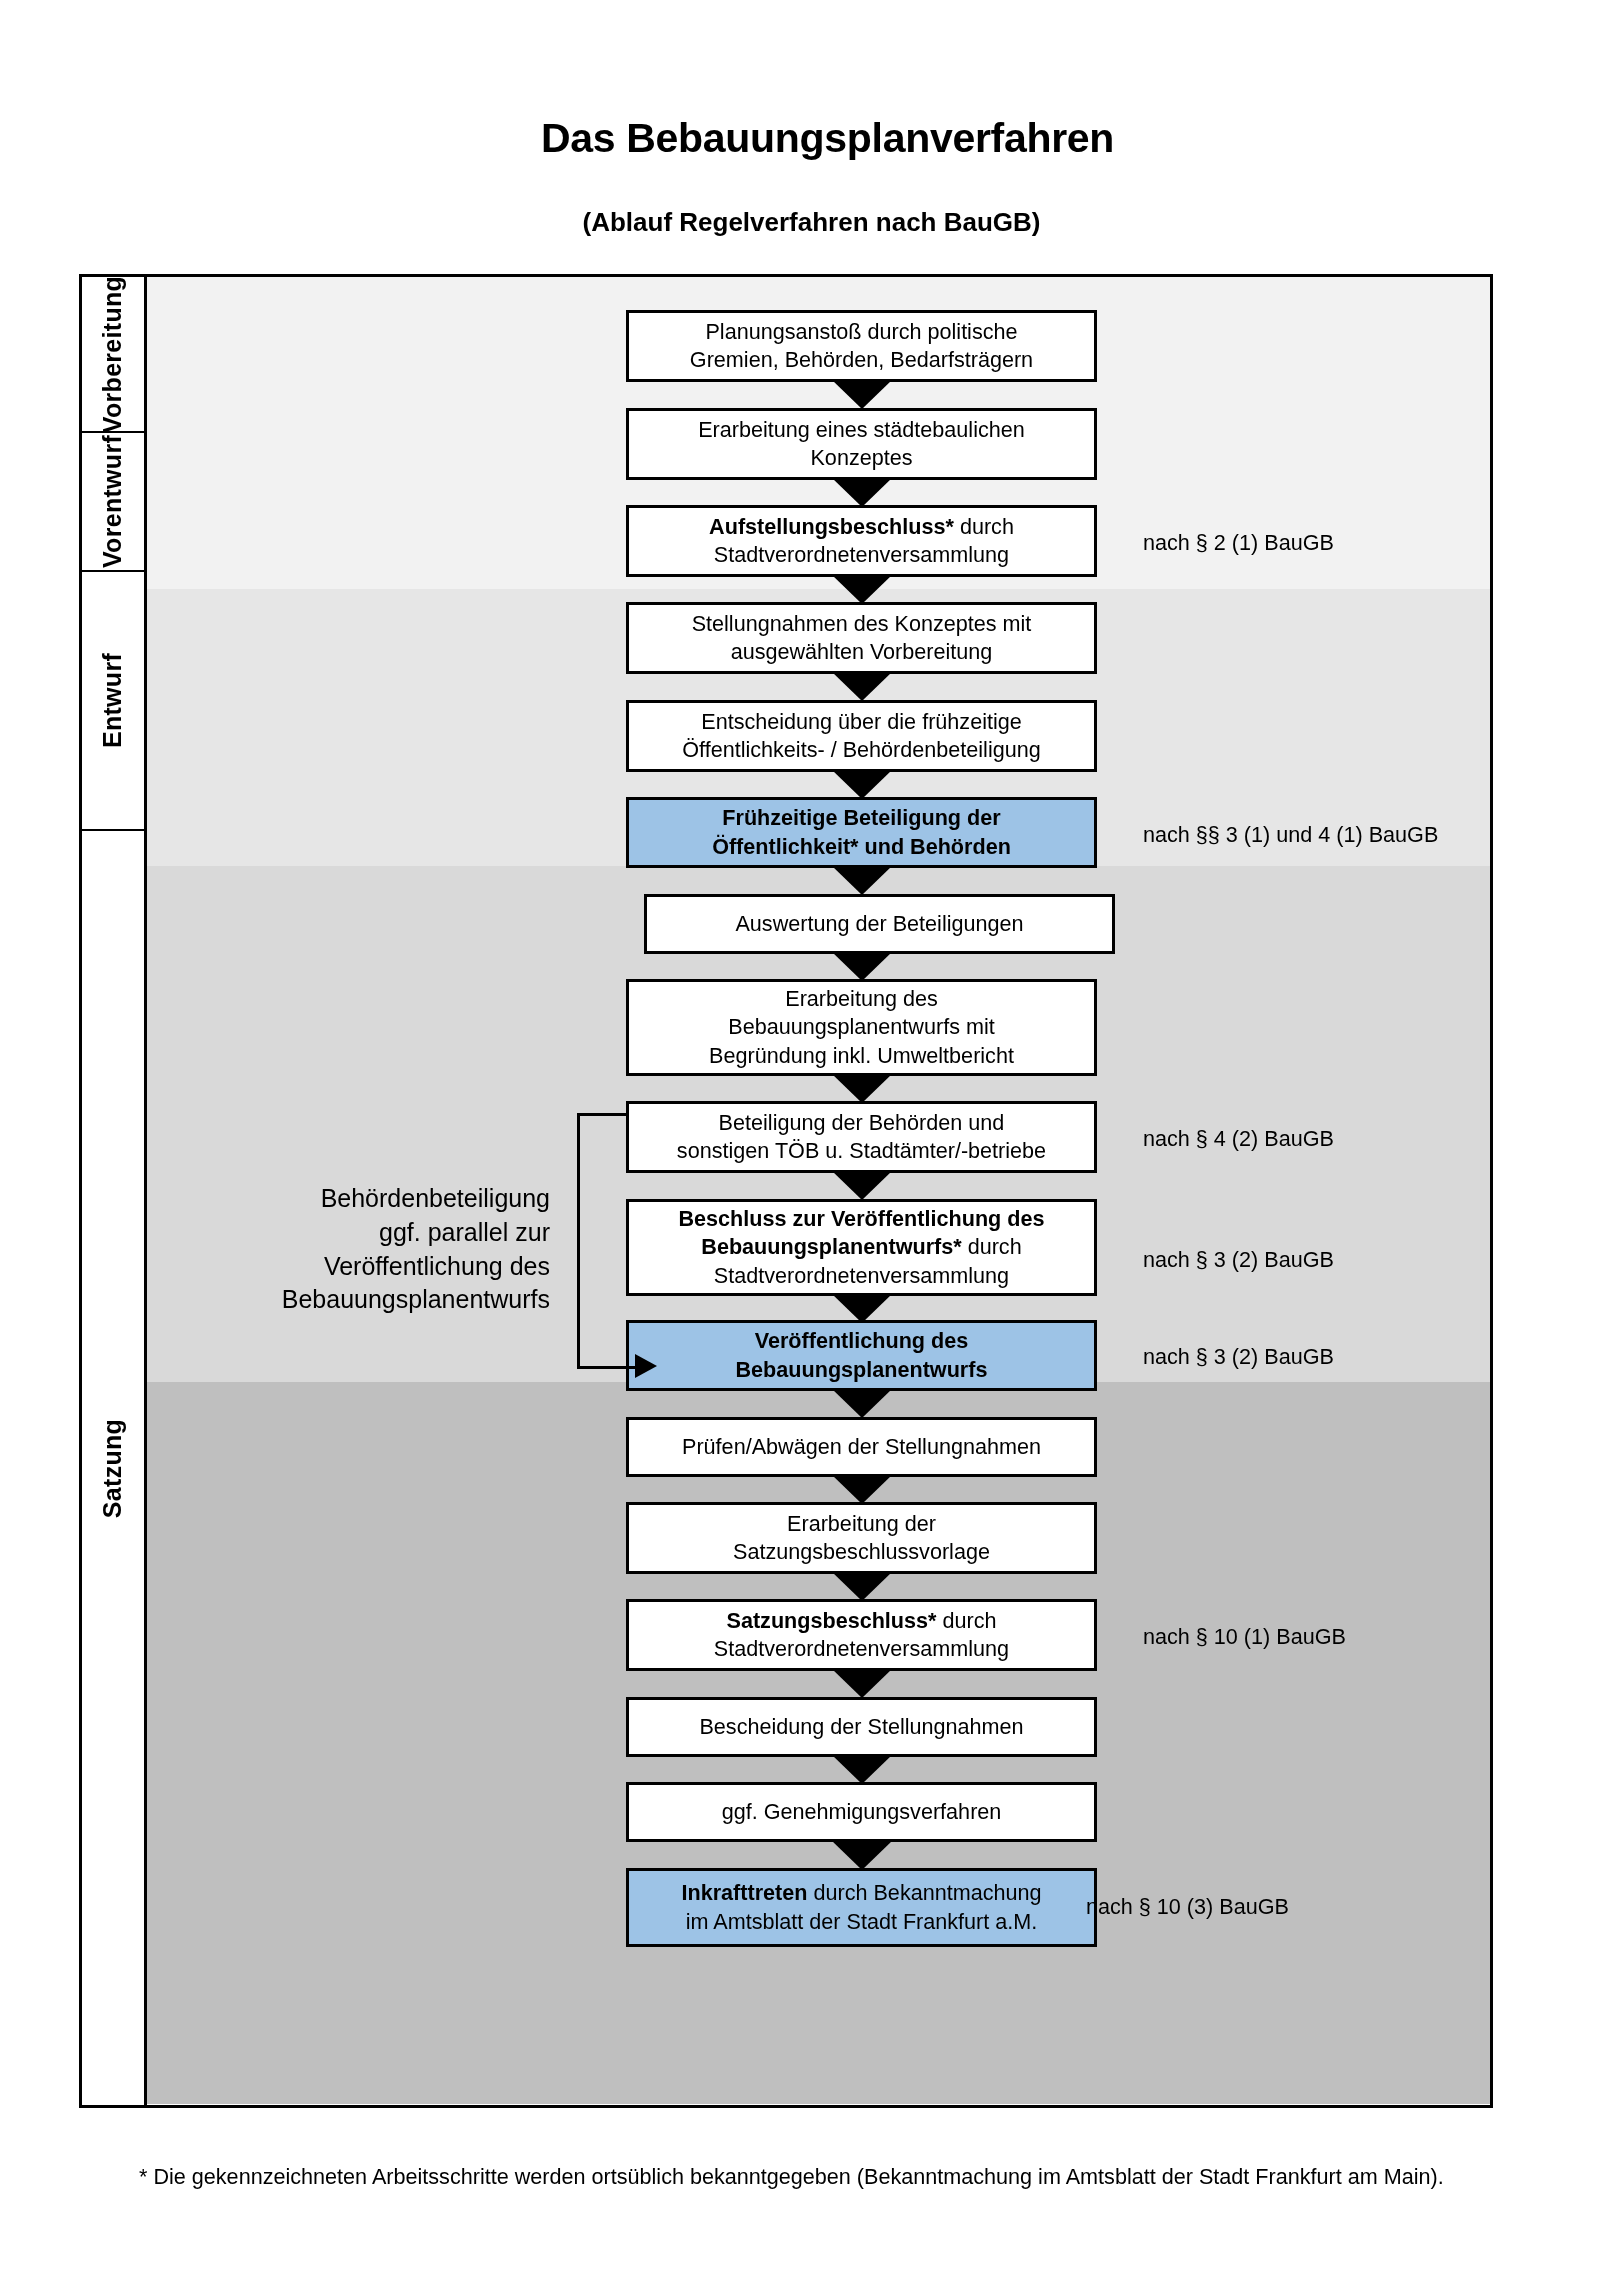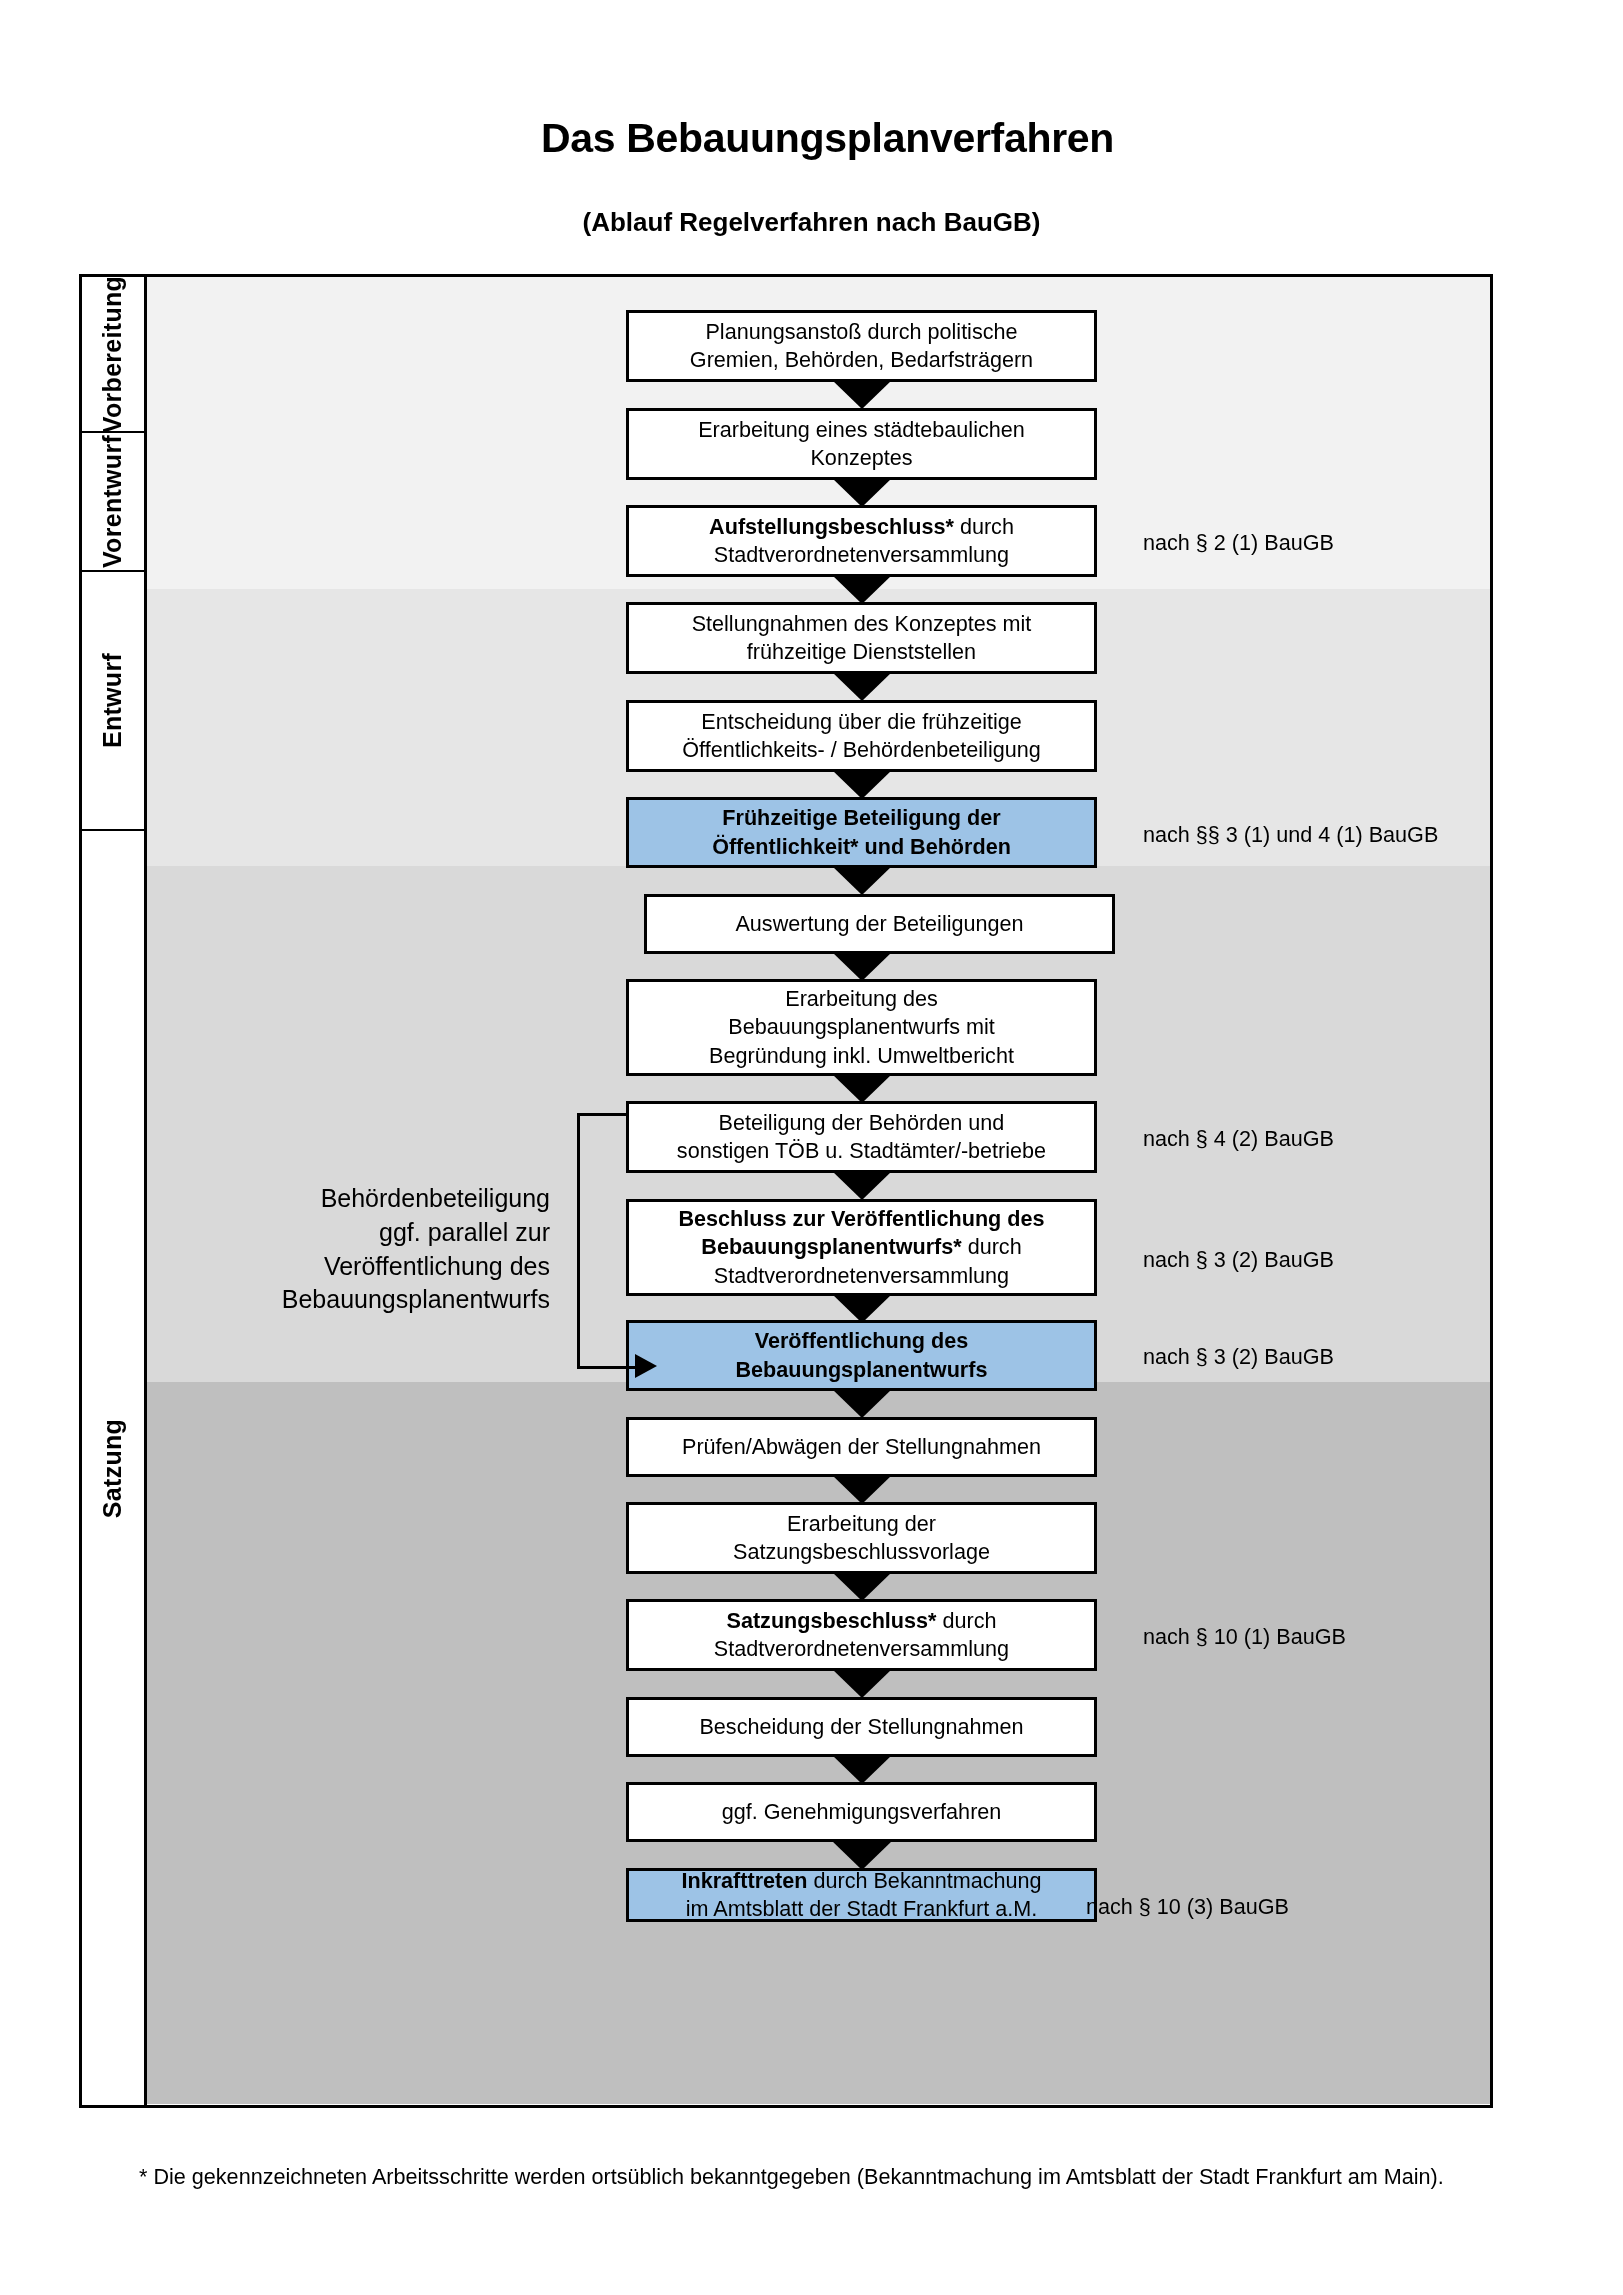--- a/index.html
+++ b/index.html
@@ -103,21 +103,21 @@
       <div>
         <div><b>Aufstellungsbeschluss*</b><span> durch</span></div>
         <div>Stadtverordnetenversammlung</div>
       </div>
     </div>
     <div class="darrow" style="left:685px;top:298px"></div>
 
     <div class="pbox" style="left:479px;top:325px;width:471px;height:72px">
       <div>
         <div>Stellungnahmen des Konzeptes mit</div>
-        <div>frühzeitige Dienststellen</div>
+        <div>ausgewählten Vorbereitung</div>
       </div>
     </div>
     <div class="darrow" style="left:685px;top:395px"></div>
 
     <div class="pbox" style="left:479px;top:423px;width:471px;height:72px">
       <div>
         <div>Entscheidung über die frühzeitige</div>
         <div>Öffentlichkeits- / Behördenbeteiligung</div>
       </div>
     </div>
@@ -202,21 +202,21 @@
     </div>
     <div class="darrow" style="left:685px;top:1478px"></div>
 
     <div class="pbox" style="left:479px;top:1505px;width:471px;height:60px">
       <div>
           <div>ggf. Genehmigungsverfahren</div>
         </div>
     </div>
     <div class="darrow" style="left:685px;top:1564px"></div>
 
-    <div class="pbox blue" style="left:479px;top:1591px;width:471px;height:54px">
+    <div class="pbox blue" style="left:479px;top:1591px;width:471px;height:79px">
       <div>
         <div><b>Inkrafttreten</b><span> durch Bekanntmachung</span></div>
         <div>im Amtsblatt der Stadt Frankfurt a.M.</div>
       </div>
     </div>
 
     <div class="bk-h" style="left:430px;top:836px;width:52px"></div>
     <div class="bk-v" style="left:430px;top:836px;height:256px"></div>
     <div class="bk-h" style="left:430px;top:1089px;width:60px"></div>
     <div class="bk-head" style="left:488px;top:1077px"></div>

